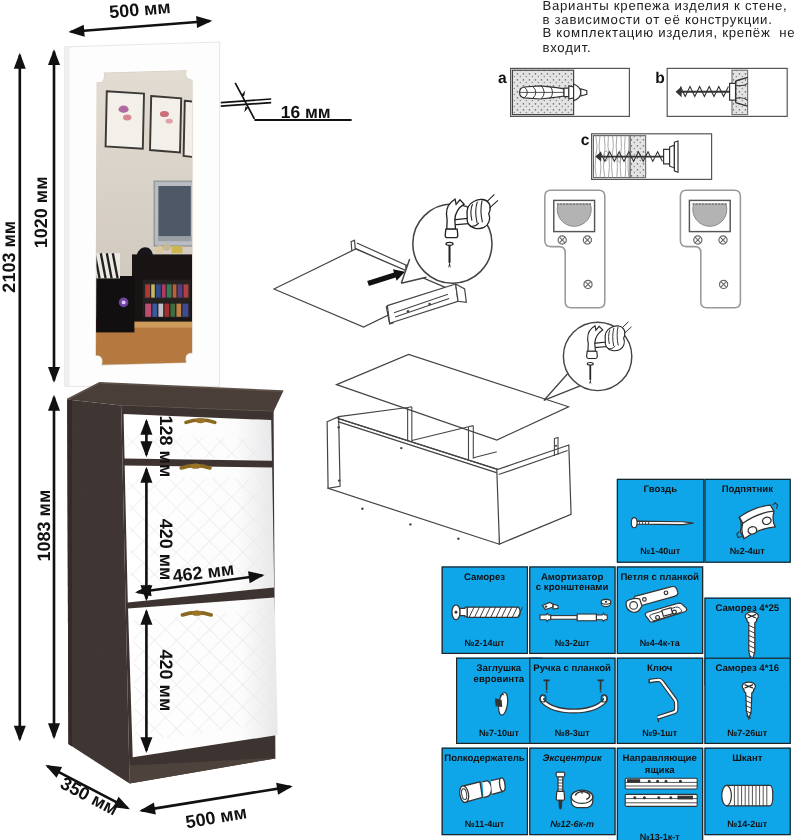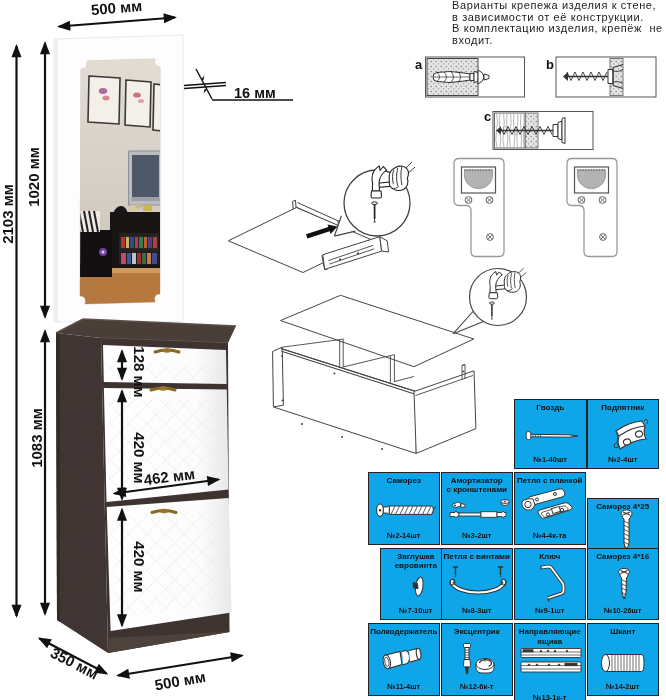--- a/index.html
+++ b/index.html
@@ -431,21 +431,21 @@
     <div class="q">№7-10шт</div>
  <svg width="71.5" height="72.5" viewBox="0 0 71.5 72.5">
   <g stroke="#333" stroke-width="1" fill="#fff">
    <ellipse cx="38.3" cy="37.5" rx="3.6" ry="9.5" transform="rotate(8 38.3 37.5)"></ellipse>
    <path d="M32,33.5 l4.5,1 0.5,5 -4.5,-0.5 z" fill="#333"></path>
    <path d="M35.5,31 q2,-2 3.5,-1" fill="none" stroke-width="0.8"></path>
   </g>
  </svg>
 </div>
 <div class="cell" style="left:441px;top:547.5px;width:71.5px;height:72.5px;">
- <div class="t">Петля с винтами</div>
+ <div class="t">Ручка с планкой</div>
     <div class="q">№8-3шт</div>
  <svg width="71.5" height="72.5" viewBox="0 0 71.5 72.5">
   <g stroke="#333" fill="none">
    <path d="M13.5,18 v8 m-2.6,-8 h5.2" stroke-width="1.4"></path>
    <path d="M13.5,26 l-1,2.5 1,-0.8 1,0.8 z" fill="#333" stroke="none"></path>
    <path d="M58.5,18 v8 m-2.6,-8 h5.2" stroke-width="1.4"></path>
    <path d="M58.5,26 l-1,2.5 1,-0.8 1,0.8 z" fill="#333" stroke="none"></path>
    <path d="M11,31.5 q-2.5,1.5 -1,3.5 q8,8.5 26,8.5 q18,0 26,-8.5 q1.5,-2 -1,-3.5" stroke-width="4.2"></path>
    <path d="M11,31.5 q-2.5,1.5 -1,3.5 q8,8.5 26,8.5 q18,0 26,-8.5 q1.5,-2 -1,-3.5" stroke-width="2.2" stroke="#fff"></path>
    <ellipse cx="10.6" cy="33" rx="2.4" ry="3" stroke-width="1"></ellipse>
@@ -459,21 +459,21 @@
  <svg width="71.5" height="72.5" viewBox="0 0 71.5 72.5">
   <g stroke="#333" fill="none">
    <path d="M26,18.5 l7.5,-1 q2,0 3,1.5 l11,15 q1,1.5 1,3 l0,5 q0,2 -2,2.5 l-13.5,4.5" stroke-width="3.6"></path>
    <path d="M26,18.5 l7.5,-1 q2,0 3,1.5 l11,15 q1,1.5 1,3 l0,5 q0,2 -2,2.5 l-13.5,4.5" stroke-width="1.8" stroke="#fff"></path>
    <path d="M26,16.8 v3.6 M33,49.4 l1,3.4" stroke-width="1.2"></path>
   </g>
  </svg>
 </div>
 <div class="cell" style="left:587px;top:547.5px;width:71.5px;height:72.5px;">
  <div class="t">Саморез 4*16</div>
-    <div class="q">№10-26шт</div>
+    <div class="q">№7-26шт</div>
  <svg width="71.5" height="72.5" viewBox="0 0 71.5 72.5">
   <g stroke="#333" stroke-width="1" fill="#fff">
    <ellipse cx="36" cy="23" rx="5.5" ry="3.6"></ellipse>
    <path d="M32.5,21.5 l7,3 m0,-3 l-7,3" stroke-width="1.1" fill="none"></path>
    <path d="M32,25 q-0.5,2.5 1.5,3.5 l0.5,15 q1.5,5 2,6.5 q0.5,-1.5 2,-6.5 l0.5,-15 q2,-1 1.5,-3.5"></path>
    <path d="M33.3,30.5 l5.5,2.6 m-5.5,1.6 l5.5,2.6 m-5.5,1.6 l5.5,2.6 m-5.3,1.8 l5,2.4 m-4.6,1.8 l4,2" stroke-width="0.8" fill="none"></path>
   </g>
  </svg>
 </div>
 
@@ -484,21 +484,21 @@
   <g stroke="#333" stroke-width="1.1" fill="#fff">
    <path d="M17,31 l14,-3.5 2,13 -14,4 z"></path>
    <ellipse cx="17.8" cy="37.8" rx="3.6" ry="7" transform="rotate(-10 17.8 37.8)"></ellipse>
    <ellipse cx="17.8" cy="37.8" rx="2" ry="4.6" transform="rotate(-10 17.8 37.8)" stroke-width="0.8"></ellipse>
    <path d="M33,27.5 l4,-1 q3,1.5 3.5,6 q0.5,5 -2.5,7 l-4,1.2"></path>
    <path d="M40,26.5 l9,-2 1,11 -9,2.5"></path>
    <ellipse cx="49.6" cy="29.8" rx="2.2" ry="5.6" transform="rotate(-8 49.6 29.8)"></ellipse>
   </g>
  </svg>
 </div>
-<div class="cell" style="left:441px;top:623px;width:71.5px;height:73px;">
+<div class="cell" style="left:441px;top:623px;width:71.5px;height:73px;font-style:italic;">
  <div class="t">Эксцентрик</div>
     <div class="q">№12-6к-т</div>
  <svg width="71.5" height="73" viewBox="0 0 71.5 73">
   <g stroke="#333" stroke-width="1" fill="#fff">
    <rect x="21.5" y="19.5" width="7" height="4" rx="1"></rect>
    <rect x="23" y="23.5" width="4" height="12"></rect>
    <path d="M23,26 h4 m-4,2.5 h4 m-4,2.5 h4 m-4,2.5 h4" stroke-width="0.7"></path>
    <path d="M22,35.5 h6 l0.5,6 q0,1.5 -1.5,1.5 h-4 q-1.5,0 -1.5,-1.5 z"></path>
    <path d="M23.8,43 h2.4 l-0.4,5.5 q0,1.5 -0.8,1.5 q-0.8,0 -0.8,-1.5 z" fill="#333"></path>
    <path d="M34,43.5 q0,4.5 5,5.5 l8,0 q5,-1 5,-5.5 l0,-3.5 h-18 z"></path>

